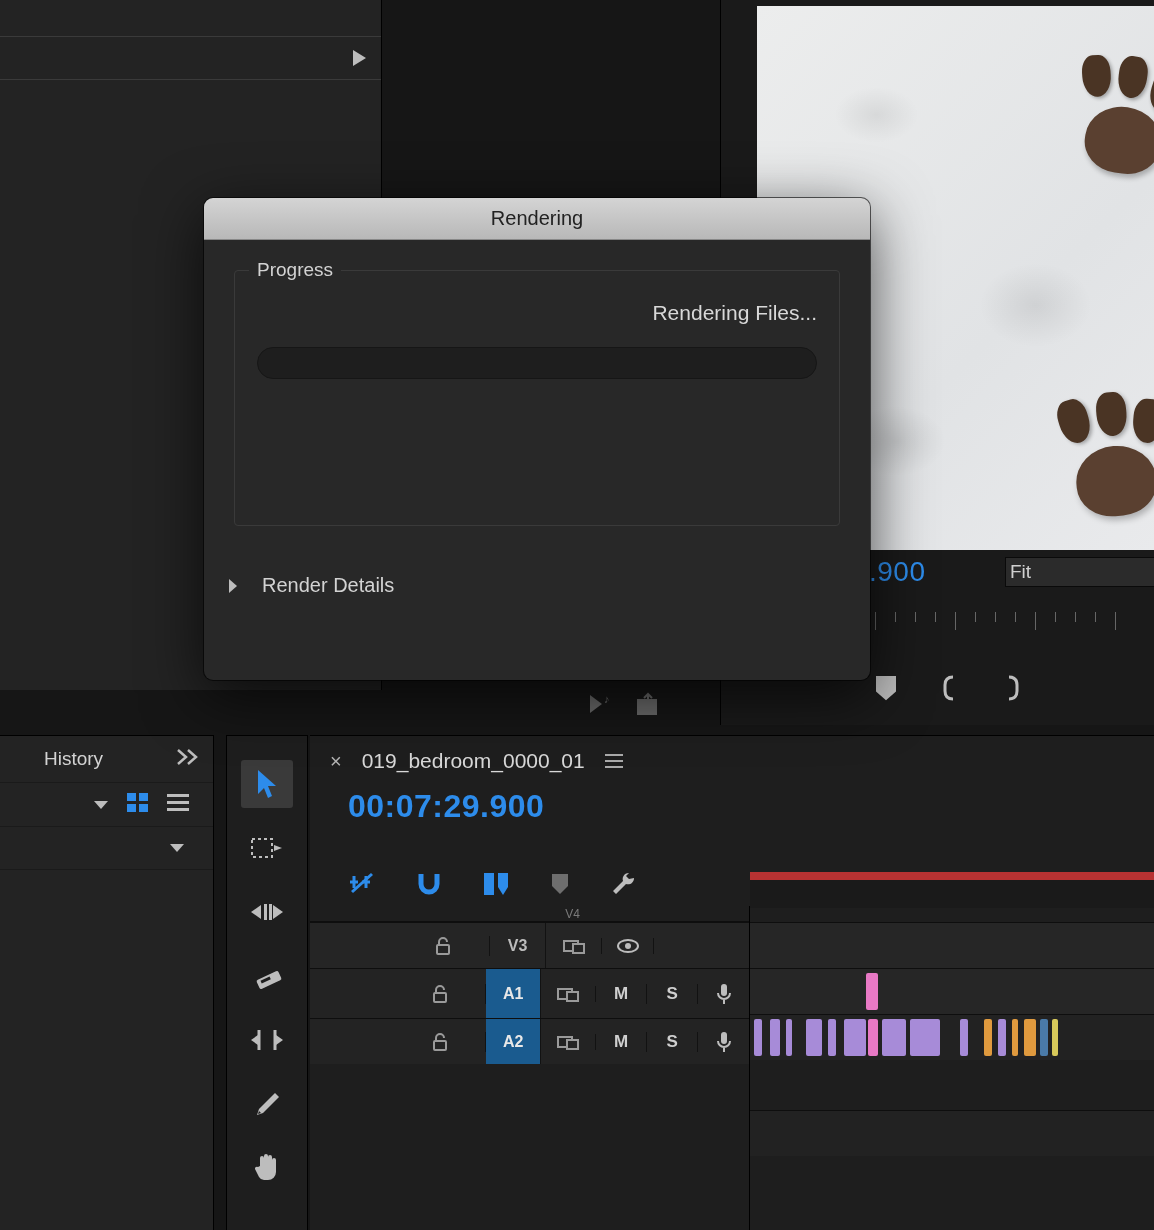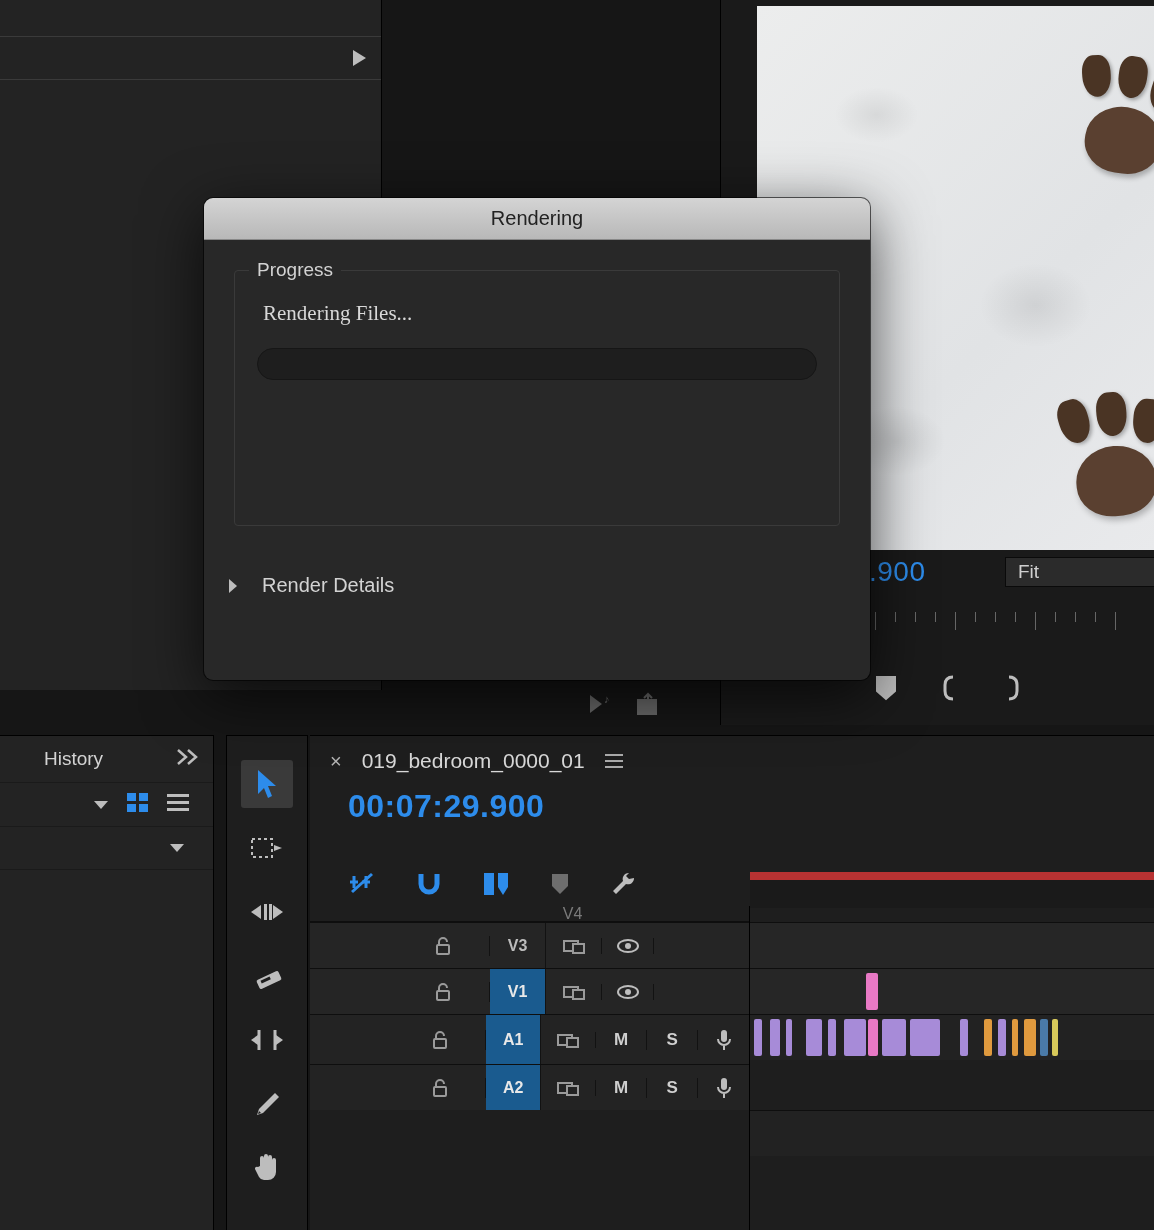--- a/index.html
+++ b/index.html
@@ -40,21 +40,21 @@
   .footprint .t3 { left:82px; top:6px; transform:rotate(10deg);}
   .footprint .pad { position:absolute; left:20px; top:50px; width:80px; height:70px; background:#5a4030; border-radius:50% 50% 45% 45%; box-shadow: 2px 4px 6px rgba(0,0,0,0.25);}
   .fp1 { right:-30px; top:50px; transform: scale(0.95) rotate(8deg); }
   .fp2 { right:-20px; top:390px; transform: scale(1.0) rotate(-5deg); }
 
   .monitor-tc {
     position:absolute; left:148px; top:556px; color:#2d8ceb; font-size:28px; font-weight:400; letter-spacing:0.5px;
   }
   .fit-box {
     position:absolute; left:284px; top:557px; width:150px; height:30px;
-    background:#2b2b2b; border:1px solid #0a0a0a; display:flex; align-items:center; padding-left:12px;
+    background:#2b2b2b; border:1px solid #0a0a0a; display:flex; align-items:center; padding-left:4px;
     color:#d0d0d0; font-size:19px;
   }
   .ruler-mini {
     position:absolute; left:150px; top:612px; right:0; height:30px;
   }
   .ruler-mini .tick { position:absolute; top:0; width:1px; height:10px; background:#666; }
   .ruler-mini .tick.tall { height:18px; }
 
   .marker-row {
     position:absolute; left:118px; top:668px; right:0; height:40px;
@@ -178,34 +178,35 @@
     border:1px solid #0a5a3a;
   }
   .audio-clip .fx { position:absolute; left:4px; top:4px; width:20px; height:16px; background:#3fb84a; color:#083; font-size:11px; font-style:italic; font-weight:bold; display:flex; align-items:center; justify-content:center; border:1px solid #0a5a2a;}
   .audio-clip .wave { position:absolute; left:0; top:22px; right:0; height:1px; background:#0a5a3a;}
 
   
   .dialog {
     position:absolute; left:204px; top:198px; width:666px; height:482px;
     background:#282828; border-radius:9px; box-shadow: 0 15px 60px rgba(0,0,0,0.7), 0 0 0 1px rgba(0,0,0,0.6);
     overflow:hidden;
+    text-align:right;
   }
   .dialog .titlebar {
     height:42px; background: linear-gradient(to bottom, #d4d4d4, #b8b8b8);
     display:flex; align-items:center; justify-content:center;
     color:#222; font-size:20px; border-bottom:1px solid #888;
   }
   .dialog .body { padding:30px 30px 20px 30px; position:relative; height:calc(100% - 42px);}
   .fieldset {
     border:1px solid #3a3a3a; border-radius:4px; height:256px; position:relative; padding:24px 22px;
   }
   .fieldset .legend {
     position:absolute; top:-12px; left:14px; background:#282828; padding:0 8px; color:#d3d3d3; font-size:19px;
   }
-  .fieldset .status { color:#d8d8d8; font-size:21px; margin-top:6px; margin-left:6px;font-family:Liberation Serif, serif;}
+  .fieldset .status { color:#d8d8d8; font-size:21px; margin-top:6px; margin-left:6px;}
   .progress-bar {
     margin-top:22px; height:32px; background:#1e1e1e; border-radius:16px; border:1px solid #161616;
   }
   .render-details {
     position:absolute; left:24px; top:334px; display:flex; align-items:center; gap:24px;
     color:#d3d3d3; font-size:20px;
   }
   .cancel-btn {
     position:absolute; left:50%; transform:translateX(-50%); bottom:28px;
     width:176px; height:40px; border:1.5px solid #8a8a8a; border-radius:20px;
@@ -416,53 +417,31 @@
     <span>
       <svg width="28" height="28" viewBox="0 0 28 28">
           <path fill="#bdbdbd" d="M24 8 a6 6 0 0 1 -8 6 L6 24 L3 21 L13 11 a6 6 0 0 1 6 -8 L16 6 L19 9 Z"></path>
         </svg>
     </span>
   </div>
 
   <div class="track-header">
     <div class="track-row head">
        <span class="spacer-left"></span>
-        <span style="font-size:16px;color:#7a7a7a">V4</span>
+        <span style="font-size:12px;color:#7a7a7a">V4</span>
     </div>
     <div class="track-row video">
       <div class="spacer-left"></div>
       <div class="col lock">
           <svg width="18" height="20" viewBox="0 0 18 20">
             <rect x="3" y="9" width="12" height="9" rx="1" fill="none" stroke="#9a9a9a" stroke-width="2"></rect>
             <path d="M5 9 V6 a4 4 0 0 1 8 0" fill="none" stroke="#9a9a9a" stroke-width="2"></path>
           </svg>
         </div>
       <div class="col tname">V3</div>
-      <div class="col sync">
-          <svg width="22" height="16" viewBox="0 0 22 16">
-            <rect x="1" y="3" width="14" height="10" fill="none" stroke="#9a9a9a" stroke-width="2"></rect>
-            <rect x="10" y="6" width="11" height="9" fill="#252525" stroke="#9a9a9a" stroke-width="2"></rect>
-          </svg>
-        </div>
-      <div class="col c1">
-          <svg width="24" height="16" viewBox="0 0 24 16">
-            <ellipse cx="12" cy="8" rx="10" ry="6" fill="none" stroke="#bdbdbd" stroke-width="2"></ellipse>
-            <circle cx="12" cy="8" r="3" fill="#bdbdbd"></circle>
-          </svg>
-        </div>
-    </div>
-    <div class="track-row video selected">
-      <div class="spacer-left"></div>
-      <div class="col lock">
-          <svg width="18" height="20" viewBox="0 0 18 20">
-            <rect x="3" y="9" width="12" height="9" rx="1" fill="none" stroke="#9a9a9a" stroke-width="2"></rect>
-            <path d="M5 9 V6 a4 4 0 0 1 8 0" fill="none" stroke="#9a9a9a" stroke-width="2"></path>
-          </svg>
-        </div>
-      <div class="col tname">V1</div>
       <div class="col sync">
           <svg width="22" height="16" viewBox="0 0 22 16">
             <rect x="1" y="3" width="14" height="10" fill="none" stroke="#9a9a9a" stroke-width="2"></rect>
             <rect x="10" y="6" width="11" height="9" fill="#252525" stroke="#9a9a9a" stroke-width="2"></rect>
           </svg>
         </div>
       <div class="col c1">
           <svg width="24" height="16" viewBox="0 0 24 16">
             <ellipse cx="12" cy="8" rx="10" ry="6" fill="none" stroke="#bdbdbd" stroke-width="2"></ellipse>
             <circle cx="12" cy="8" r="3" fill="#bdbdbd"></circle>

